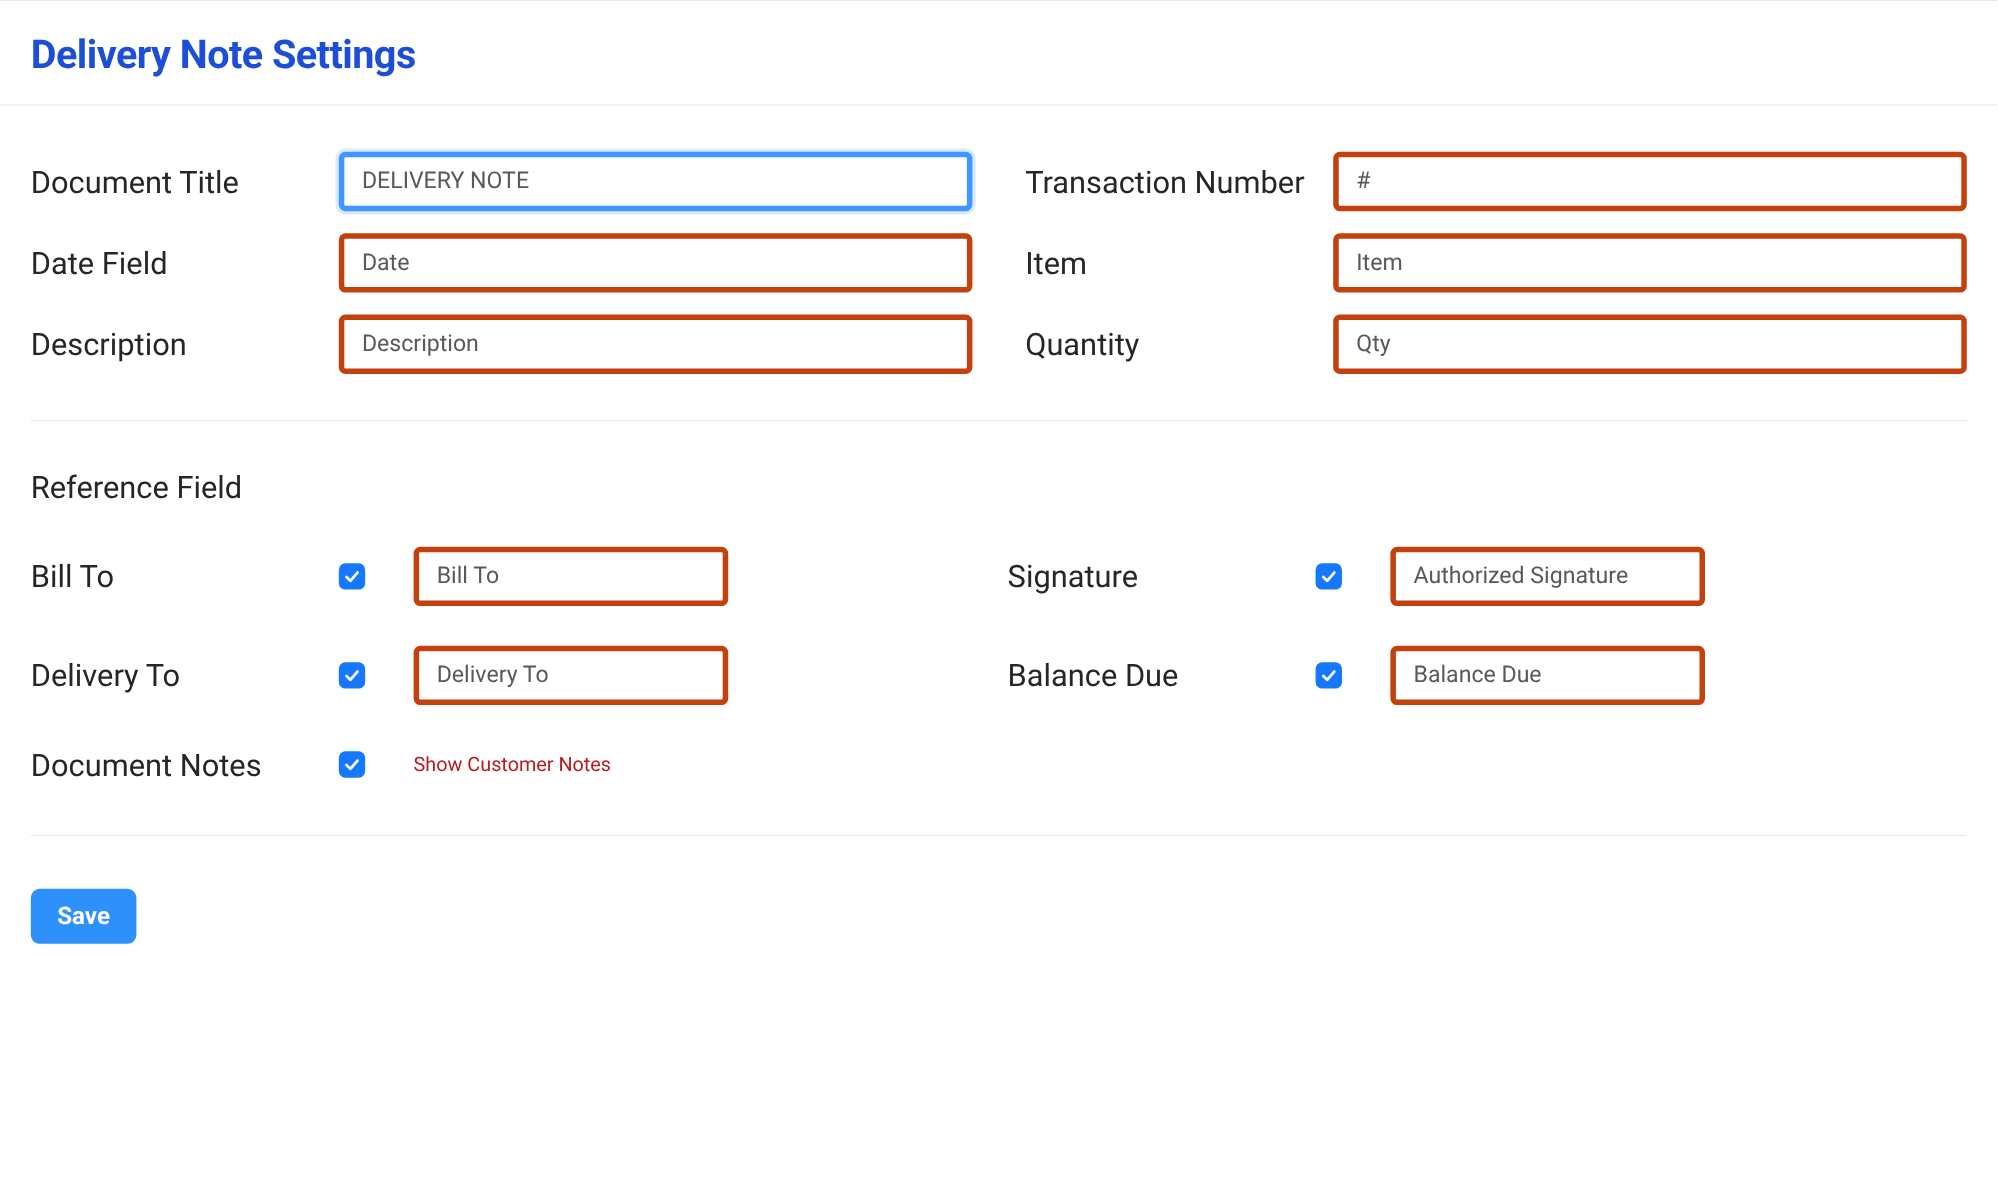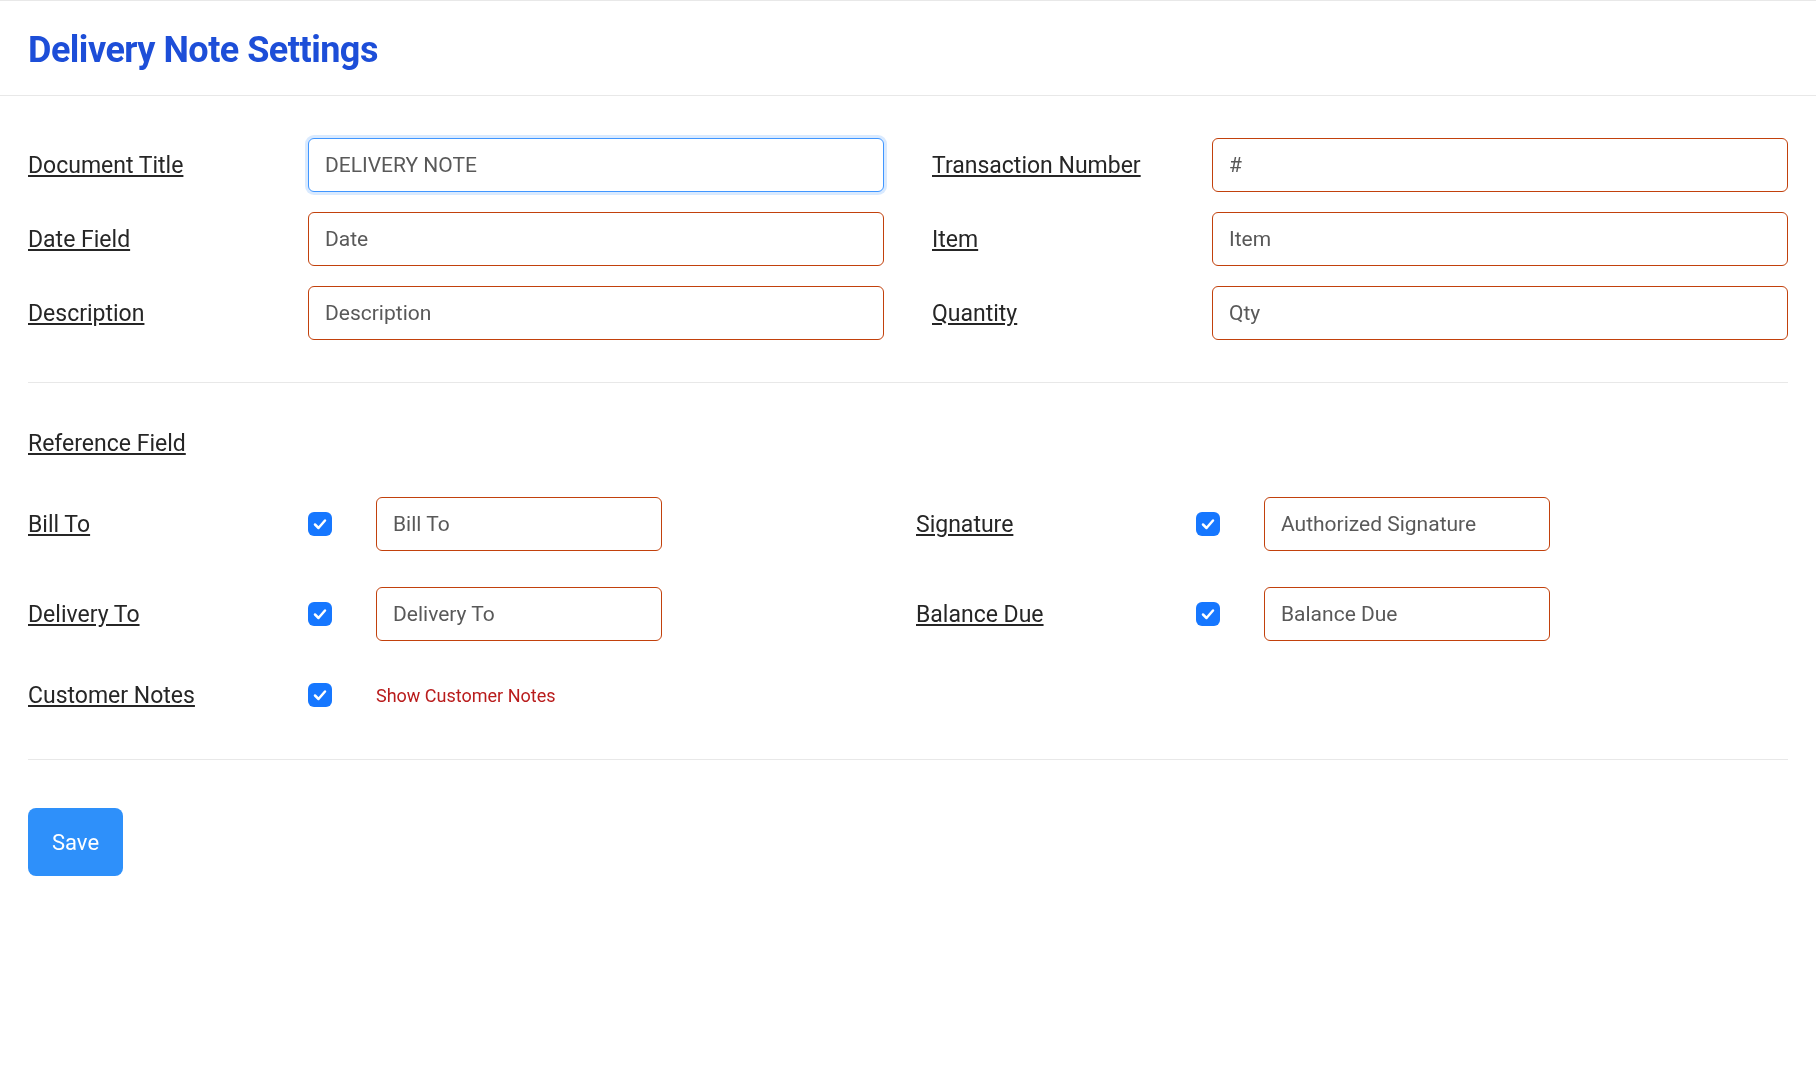--- a/index.html
+++ b/index.html
@@ -43,37 +43,36 @@
       gap: 16px;
     }
     .field-row {
       display: grid;
       grid-template-columns: 280px 1fr;
       align-items: center;
       min-height: 56px;
       padding: 10px 0;
     }
     .field-label {
-      font-size: 23px;
+      font-size: 28px;
       color: #262626;
       font-weight: 400;
-      text-decoration: underline;
     }
     .input-wrap {
       display: flex;
       align-items: center;
       gap: 36px;
     }
     .text-input {
       flex: 1;
       height: 54px;
       padding: 0 16px;
       font-size: 21px;
       color: #595959;
-      border: 1px solid #c2410c;
+      border: 5px solid #c2410c;
       border-radius: 6px;
       background: #fff;
       font-family: inherit;
       min-width: 0;
     }
     .text-input.focused {
       border-color: #4096ff;
       box-shadow: 0 0 0 3px rgba(64, 150, 255, 0.2);
     }
     .input-wrap.with-check {
@@ -106,24 +105,24 @@
     }
     .footer {
       border-top: 1px solid #e8e8e8;
       padding-top: 48px;
       margin-top: 12px;
     }
     .save-btn {
       display: inline-flex;
       align-items: center;
       justify-content: center;
-      height: 68px;
+      height: 50px;
       padding: 0 24px;
       font-size: 22px;
-      font-weight: 400;
+      font-weight: 700;
       color: #fff;
       background: #2e90fa;
       border: none;
       border-radius: 8px;
       cursor: pointer;
       font-family: inherit;
     }
     .field-row.section2 {
       grid-template-columns: 280px 1fr;
     }
@@ -240,21 +239,21 @@
           <div class="checkbox">
             <svg viewBox="0 0 16 16" fill="none">
                 <path d="M3 8.5L6.5 12L13 4.5" stroke="white" stroke-width="2.5" stroke-linecap="round" stroke-linejoin="round"></path>
               </svg>
           </div>
           <input class="text-input input-after-check" type="text" value="Balance Due" style="">
         </div>
       </div>
 
       <div class="field-row section2">
-        <div class="field-label">Customer Notes</div>
+        <div class="field-label">Document Notes</div>
         <div class="input-wrap with-check">
           <div class="checkbox">
             <svg viewBox="0 0 16 16" fill="none">
                 <path d="M3 8.5L6.5 12L13 4.5" stroke="white" stroke-width="2.5" stroke-linecap="round" stroke-linejoin="round"></path>
               </svg>
           </div>
           <span class="checkbox-label-text">Show Customer Notes</span>
         </div>
       </div>
 

